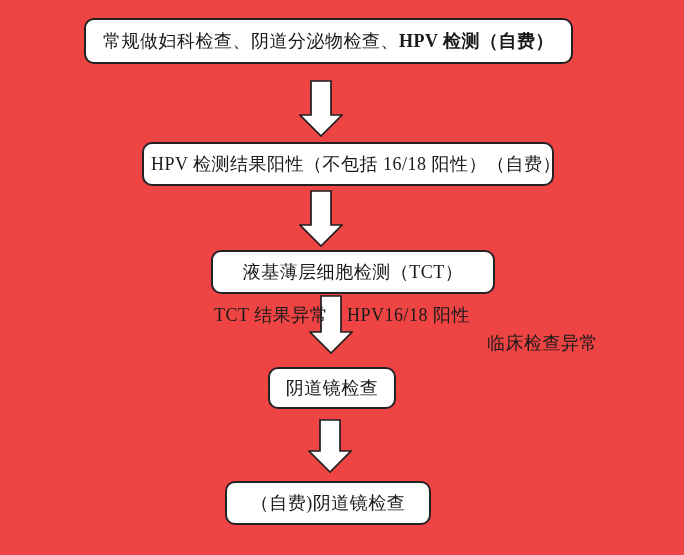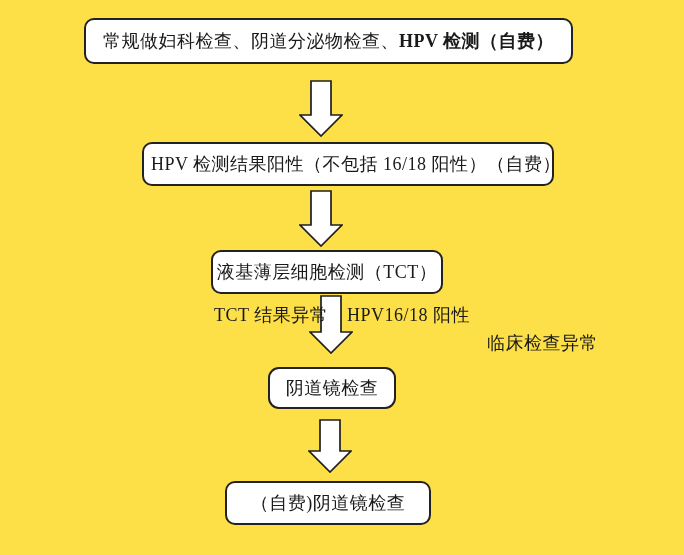--- a/index.html
+++ b/index.html
@@ -4,21 +4,21 @@
 <style>
   html, body {
     margin: 0;
     padding: 0;
     background: #ffffff;
   }
   .canvas {
     position: relative;
     width: 684px;
     height: 555px;
-    background: #fde047;
+    background: #ef4444;
     font-family: "Liberation Serif", "DejaVu Serif", serif;
     color: #1a1a1a;
     overflow: hidden;
   }
   .node {
     position: absolute;
     box-sizing: border-box;
     border: 2px solid #222222;
     border-radius: 10px;
     background: #ffffff;
@@ -59,33 +59,33 @@
   </svg>
 
   <div class="node bold" style="left:142px; top:142px; width:412px; height:44px;padding-left:16px;">
     <span>HPV 检测结果阳性（不包括 16/18 阳性）（自费）</span>
   </div>
 
   <svg class="arrow" style="left:299px; top:190px;" width="44" height="57" viewBox="0 0 44 57">
     <polygon points="12,1 32,1 32,35 43,35 22,56 1,35 12,35"></polygon>
   </svg>
 
-  <div class="node" style="left:211px; top:250px; width:232px; height:44px;">
+  <div class="node" style="left:211px; top:250px; width:284px; height:44px;">
     <span>液基薄层细胞检测（TCT）</span>
   </div>
 
   <svg class="arrow" style="left:309px; top:295px;" width="44" height="59" viewBox="0 0 44 59">
     <polygon points="12,1 32,1 32,37 43,37 22,58 1,37 12,37"></polygon>
   </svg>
 
   <div class="flow-label" style="left:214px; top:303px;">TCT 结果异常</div>
   <div class="flow-label" style="left:347px; top:303px;">HPV16/18 阳性</div>
   <div class="flow-label" style="left:487px; top:303px;margin-top:28px;">临床检查异常</div>
 
-  <div class="node" style="left:268px; top:367px; width:128px; height:42px;border-radius:11px;">
+  <div class="node" style="left:268px; top:367px; width:128px; height:42px;">
     <span>阴道镜检查</span>
   </div>
 
   <svg class="arrow" style="left:308px; top:419px;" width="44" height="54" viewBox="0 0 44 54">
     <polygon points="12,1 32,1 32,32 43,32 22,53 1,32 12,32"></polygon>
   </svg>
 
 
   <div class="node" style="left:225px; top:481px; width:206px; height:44px;">
     <span>（自费)阴道镜检查</span>

